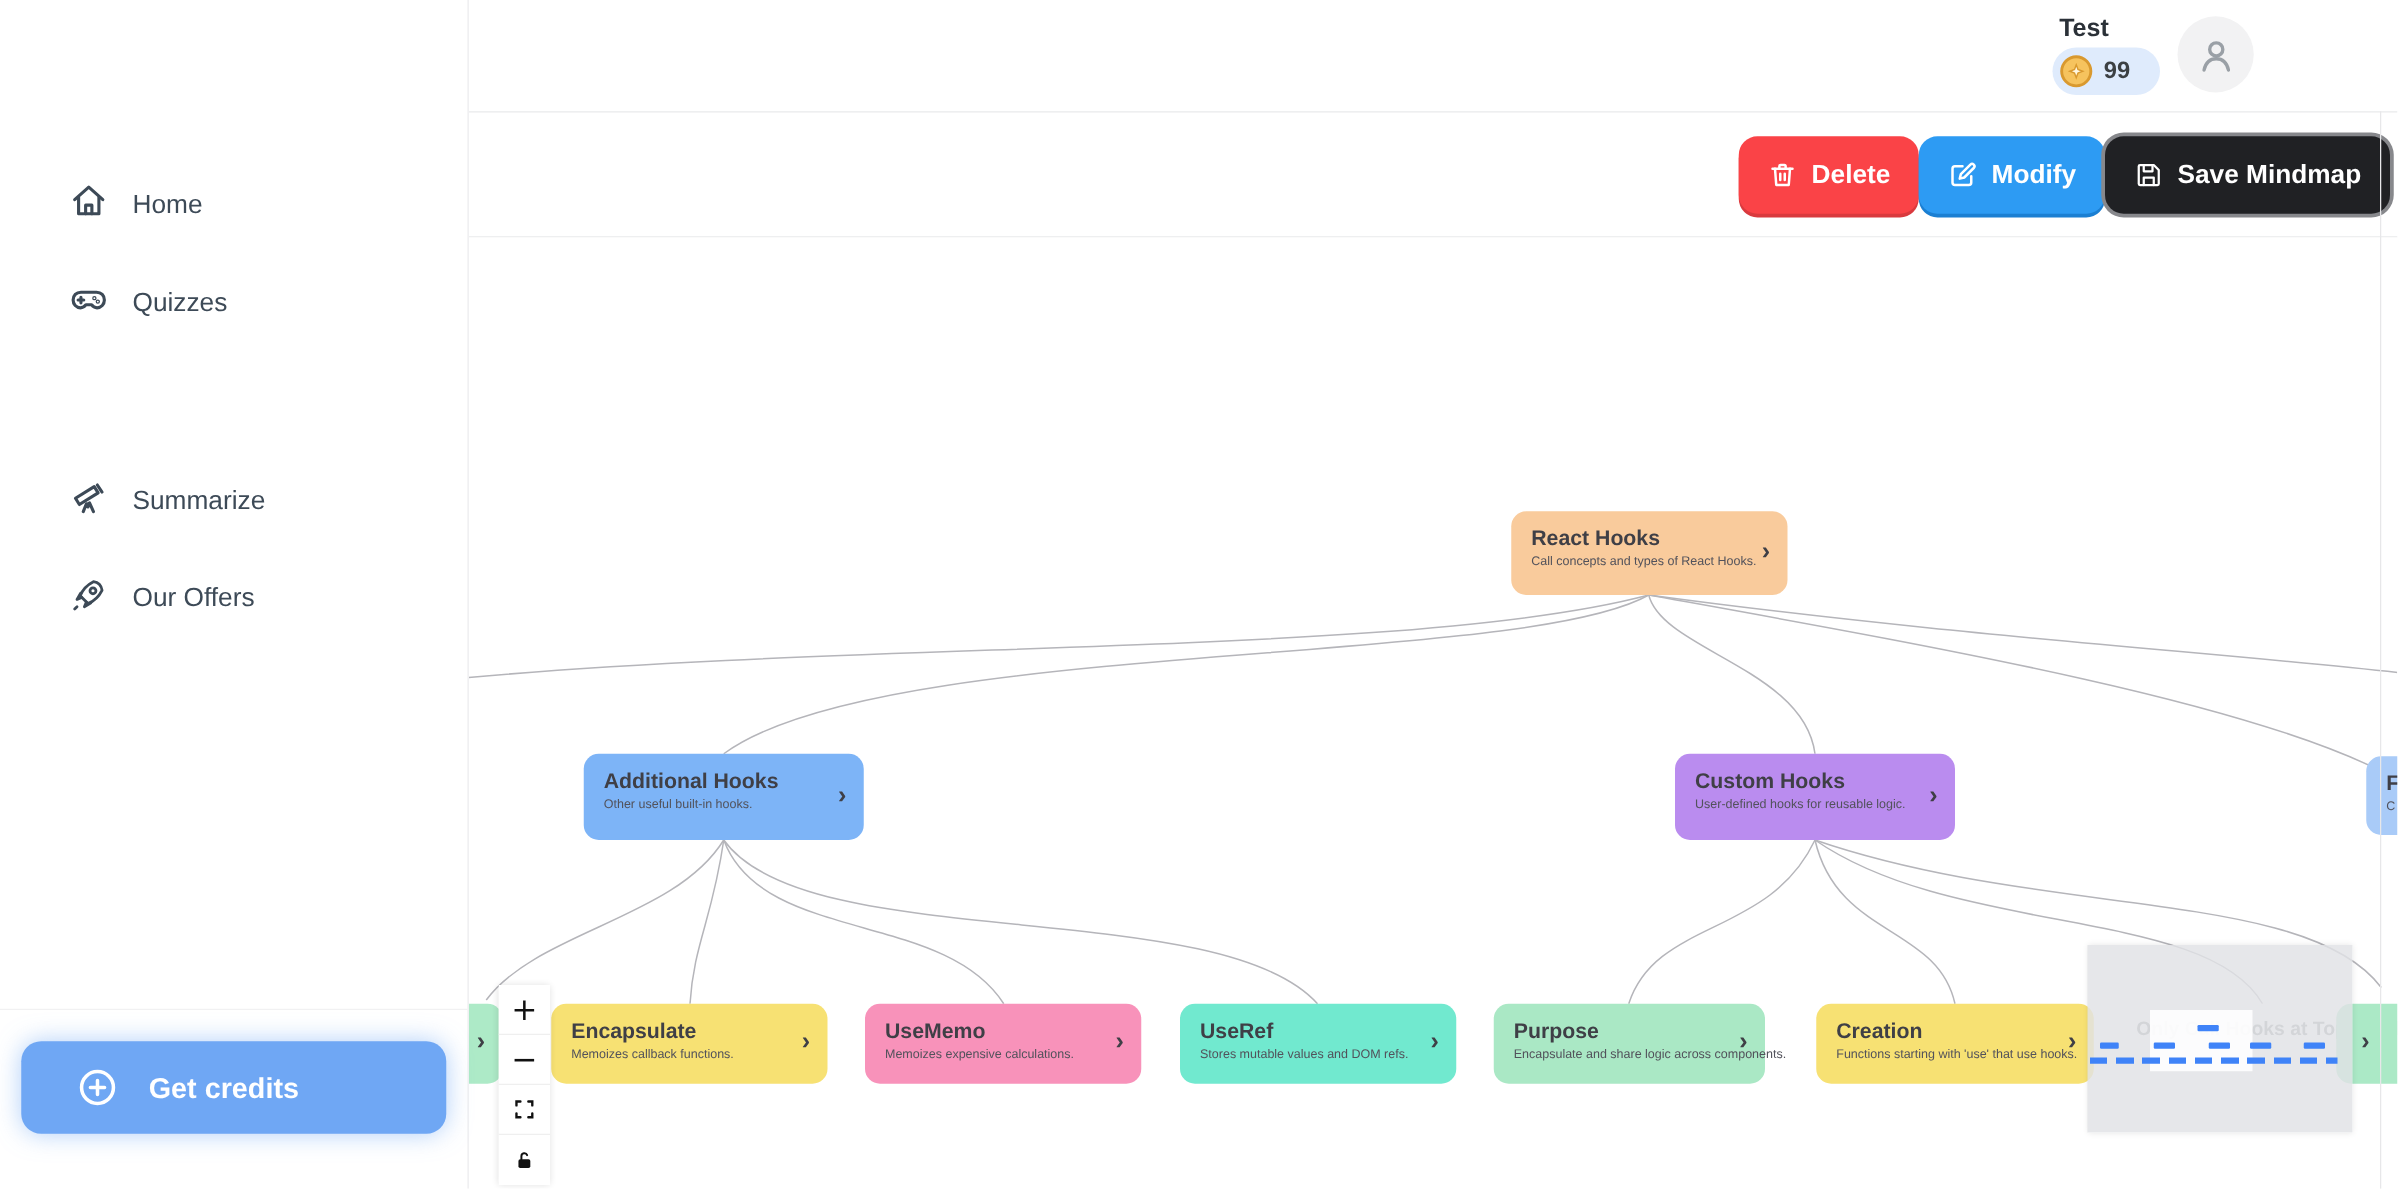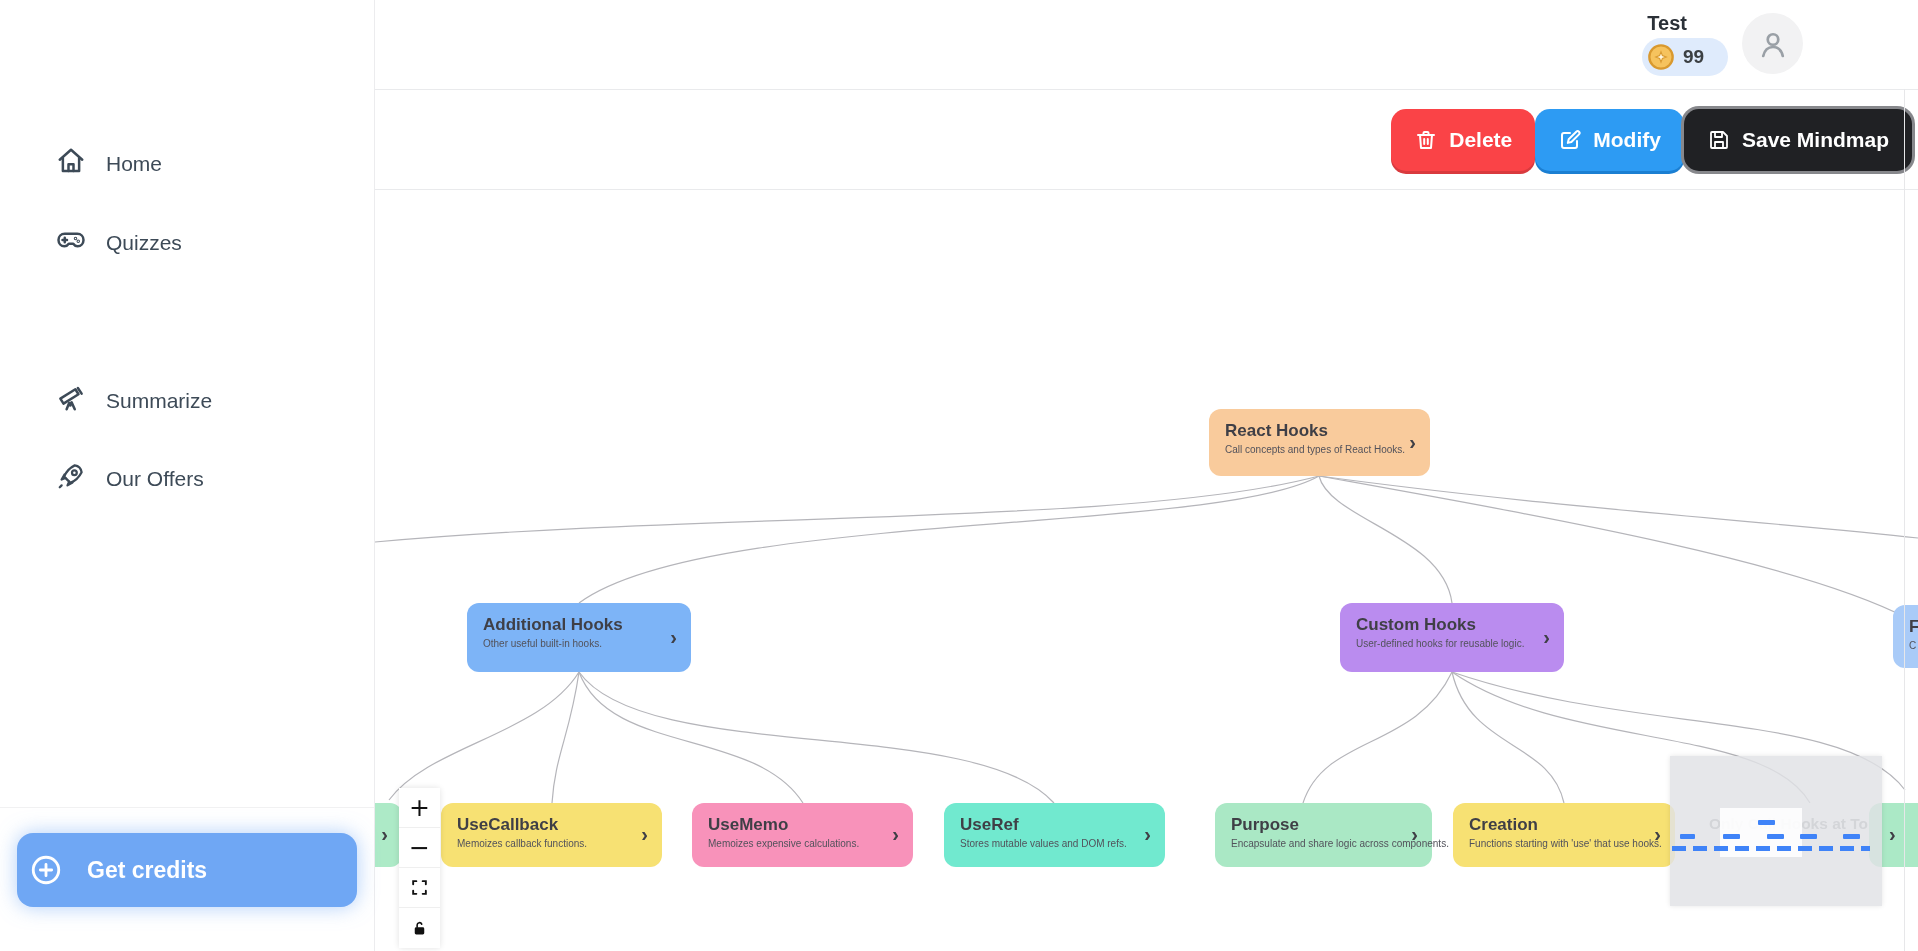--- a/index.html
+++ b/index.html
@@ -10,21 +10,21 @@
   .sidebar { position:absolute; left:0; top:0; width:375px; height:951px;
     background:#fff; border-right:1px solid #ececee; z-index:10; }
   .nav-item { position:absolute; left:26px; width:322px; height:52px;
     display:flex; align-items:flex-end; gap:20px; padding-left:30px;
     color:#3D4A57; font-size:21px; font-weight:400; border-radius:16px; cursor:pointer; }
   .nav-item svg { width:30px; height:30px; flex:0 0 30px; }
   .nav-item.active { background:#E0F3FD; border:1px solid #C5E9FB; height:68px; color:#2FB5F5; }
   .sb-divider { position:absolute; left:0; right:0; top:807px; height:1px; background:#f1f1f2; }
   .get-credits { position:absolute; left:17px; top:833px; width:340px; height:74px;
     border:none; border-radius:16px; background:#6FA7F4; color:#fff; font-size:23px;
-    font-weight:700; display:flex; align-items:center; gap:24px; padding-left:12px;
+    font-weight:700; display:flex; align-items:center; gap:24px; padding-left:44px;
     box-shadow:0 0 20px rgba(111,167,244,.55); cursor:pointer;
     font-family:"Liberation Sans", sans-serif; }
 
   
   .main { position:absolute; left:375px; top:0; right:0; bottom:0; }
   .username { position:absolute; top:12px; right:231px; font-size:20px; font-weight:700; color:#2B3138; }
   .credits-pill { position:absolute; top:38px; right:190px; width:86px; height:38px;
     border-radius:999px; background:#DFEBFC; display:flex; align-items:center;
     gap:8px; padding-left:5px; cursor:pointer; }
   .credits-pill .count { font-size:19px; font-weight:700; color:#3C4043; }
@@ -198,38 +198,38 @@
       <span class="chev">›</span>
     </div>
 
     <div class="node" style="left: 965px; top: 413px; width: 224px; height: 69px; background: rgb(186, 140, 239);">
       <div class="t">Custom Hooks</div>
       <div class="d">User-defined hooks for reusable logic.</div>
       <span class="chev">›</span>
     </div>
 
     <div class="node" style="left: 66px; top: 613px; width: 221px; height: 64px; background: rgb(247, 225, 115);">
-      <div class="t">UseCallback</div>
+      <div class="t">Encapsulate</div>
       <div class="d">Memoizes callback functions.</div>
       <span class="chev">›</span>
     </div>
 
     <div class="node" style="left: 317px; top: 613px; width: 221px; height: 64px; background: rgb(248, 146, 186);">
       <div class="t">UseMemo</div>
       <div class="d">Memoizes expensive calculations.</div>
       <span class="chev">›</span>
     </div>
 
     <div class="node" style="left: 569px; top: 613px; width: 221px; height: 64px; background: rgb(113, 233, 207);">
       <div class="t">UseRef</div>
       <div class="d">Stores mutable values and DOM refs.</div>
       <span class="chev">›</span>
     </div>
 
-    <div class="node" style="left: 820px; top: 613px; width: 217px; height: 64px; background: rgb(170, 232, 197); margin-left: 20px;">
+    <div class="node" style="left: 820px; top: 613px; width: 217px; height: 64px; background: rgb(170, 232, 197);">
       <div class="t">Purpose</div>
       <div class="d">Encapsulate and share logic across components.</div>
       <span class="chev">›</span>
     </div>
 
     <div class="node" style="left: 1078px; top: 613px; width: 222px; height: 64px; background: rgb(247, 225, 115);">
       <div class="t">Creation</div>
       <div class="d">Functions starting with 'use' that use hooks.</div>
       <span class="chev">›</span>
     </div>

